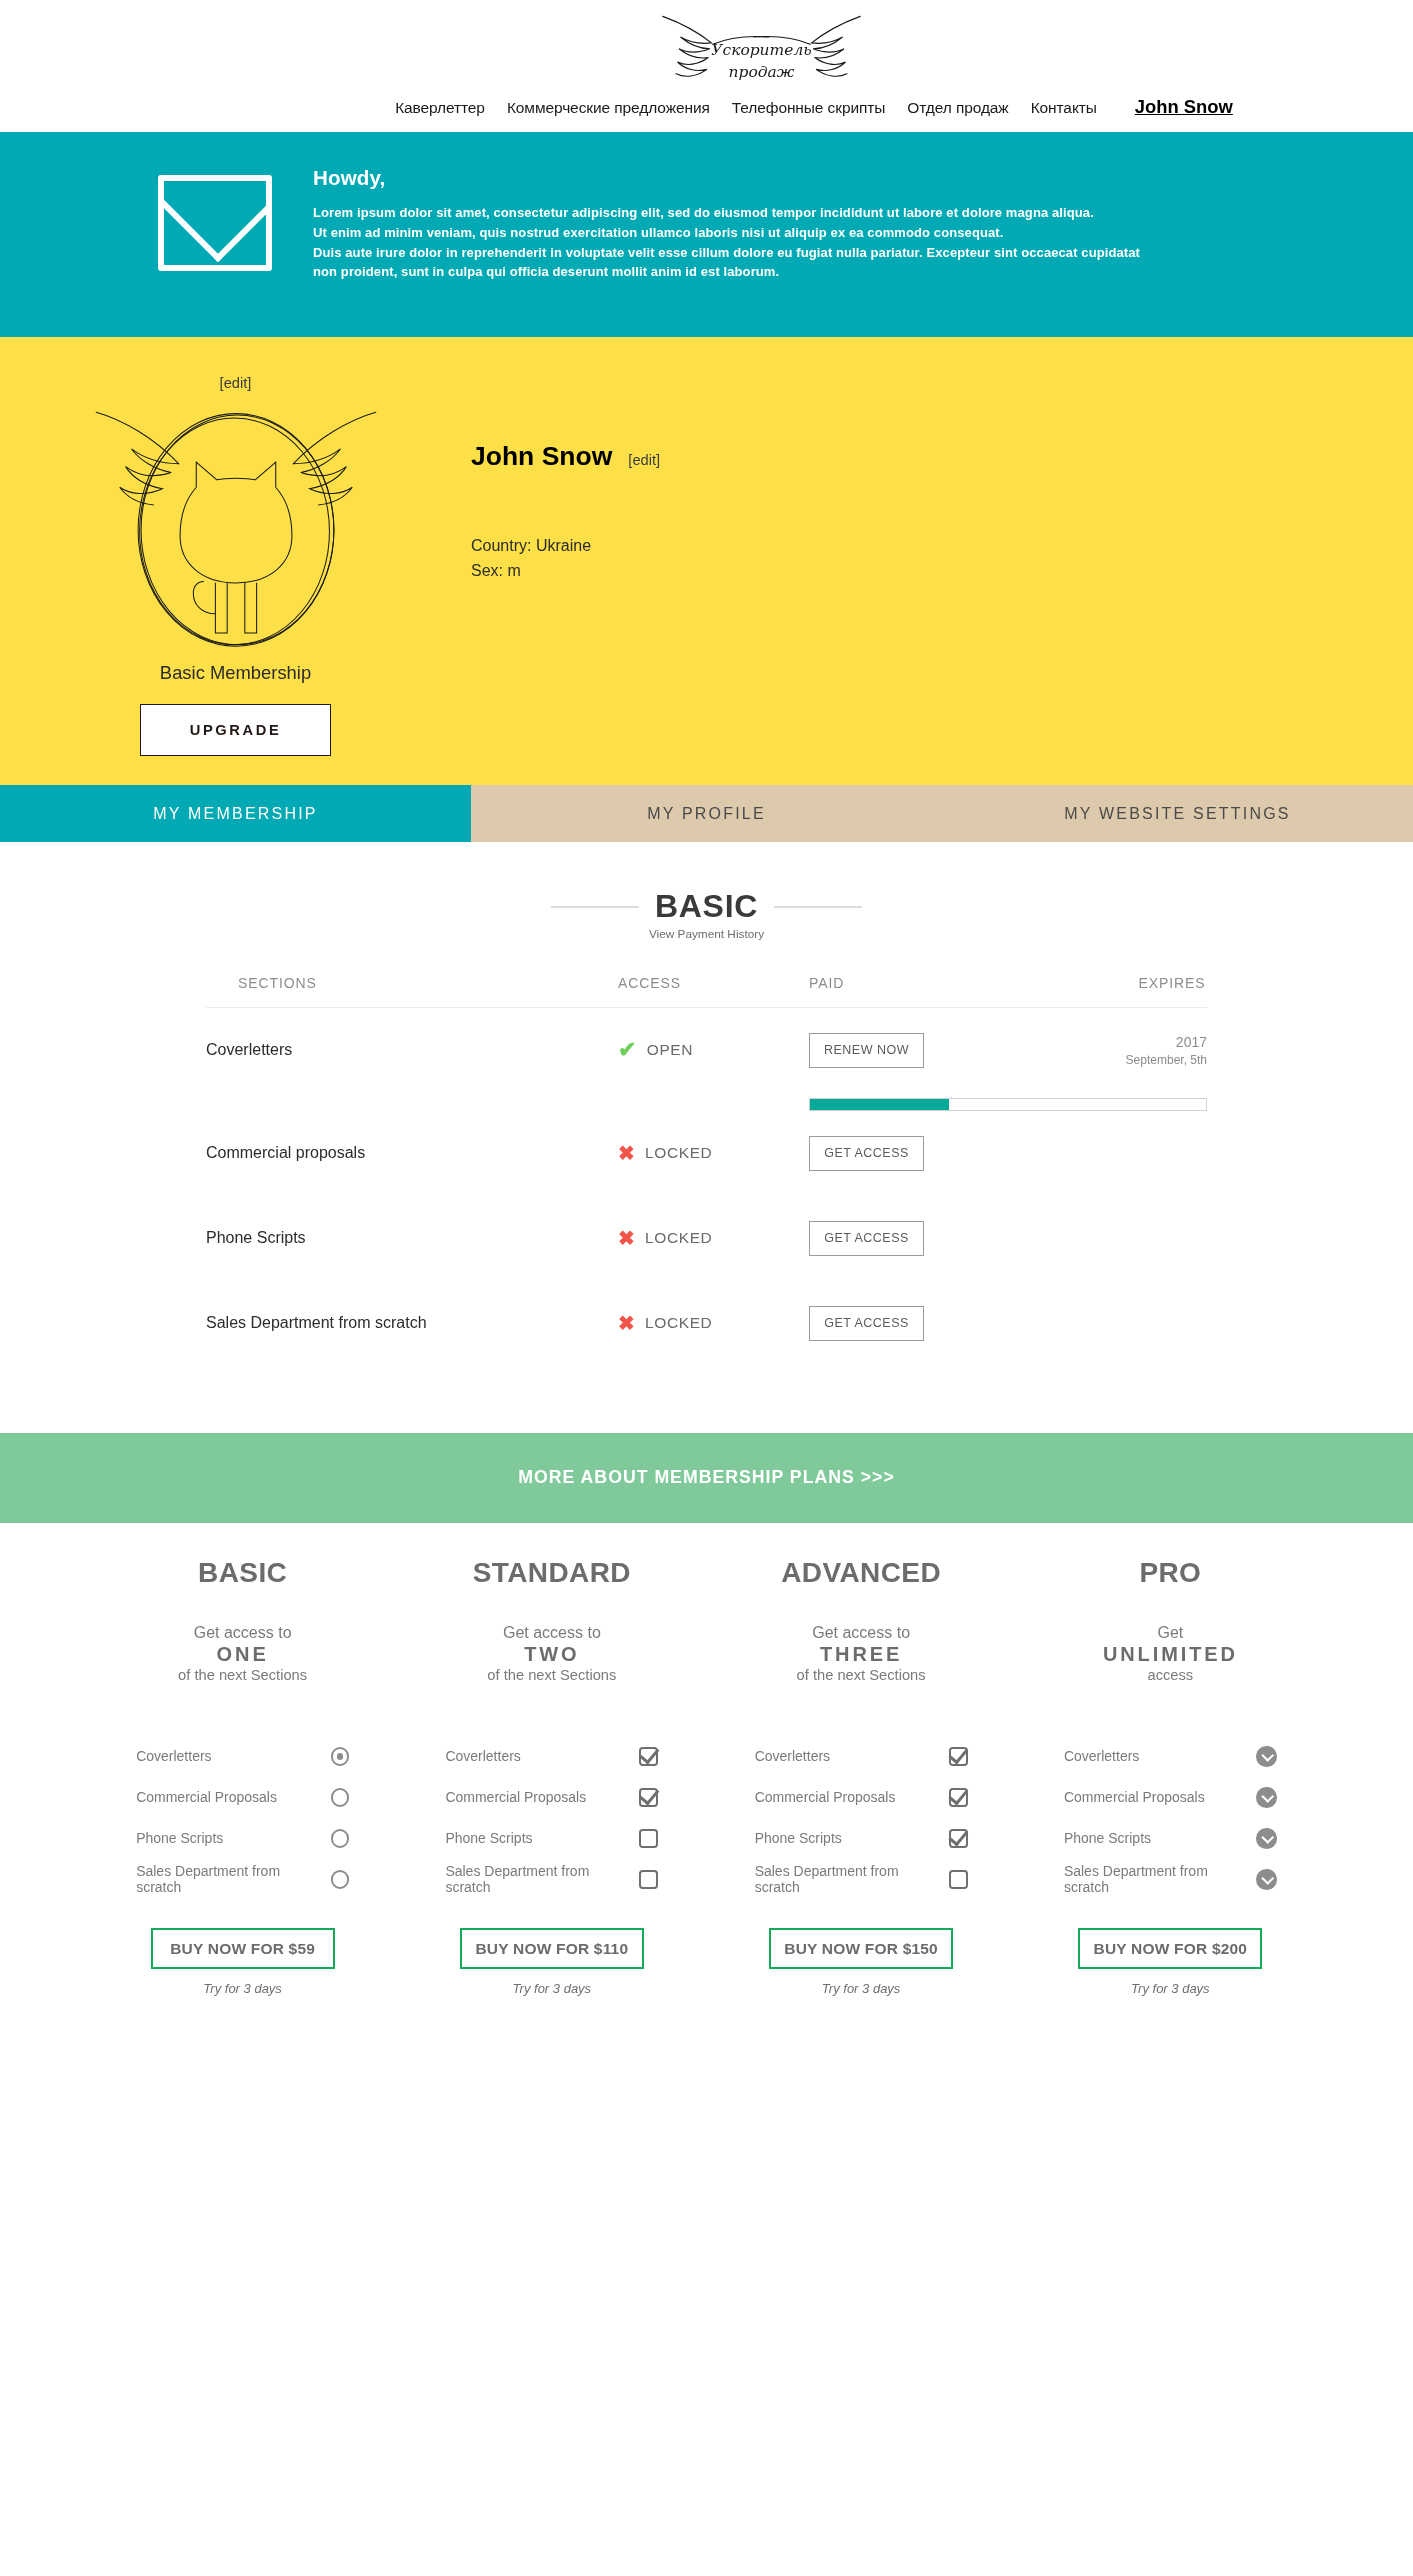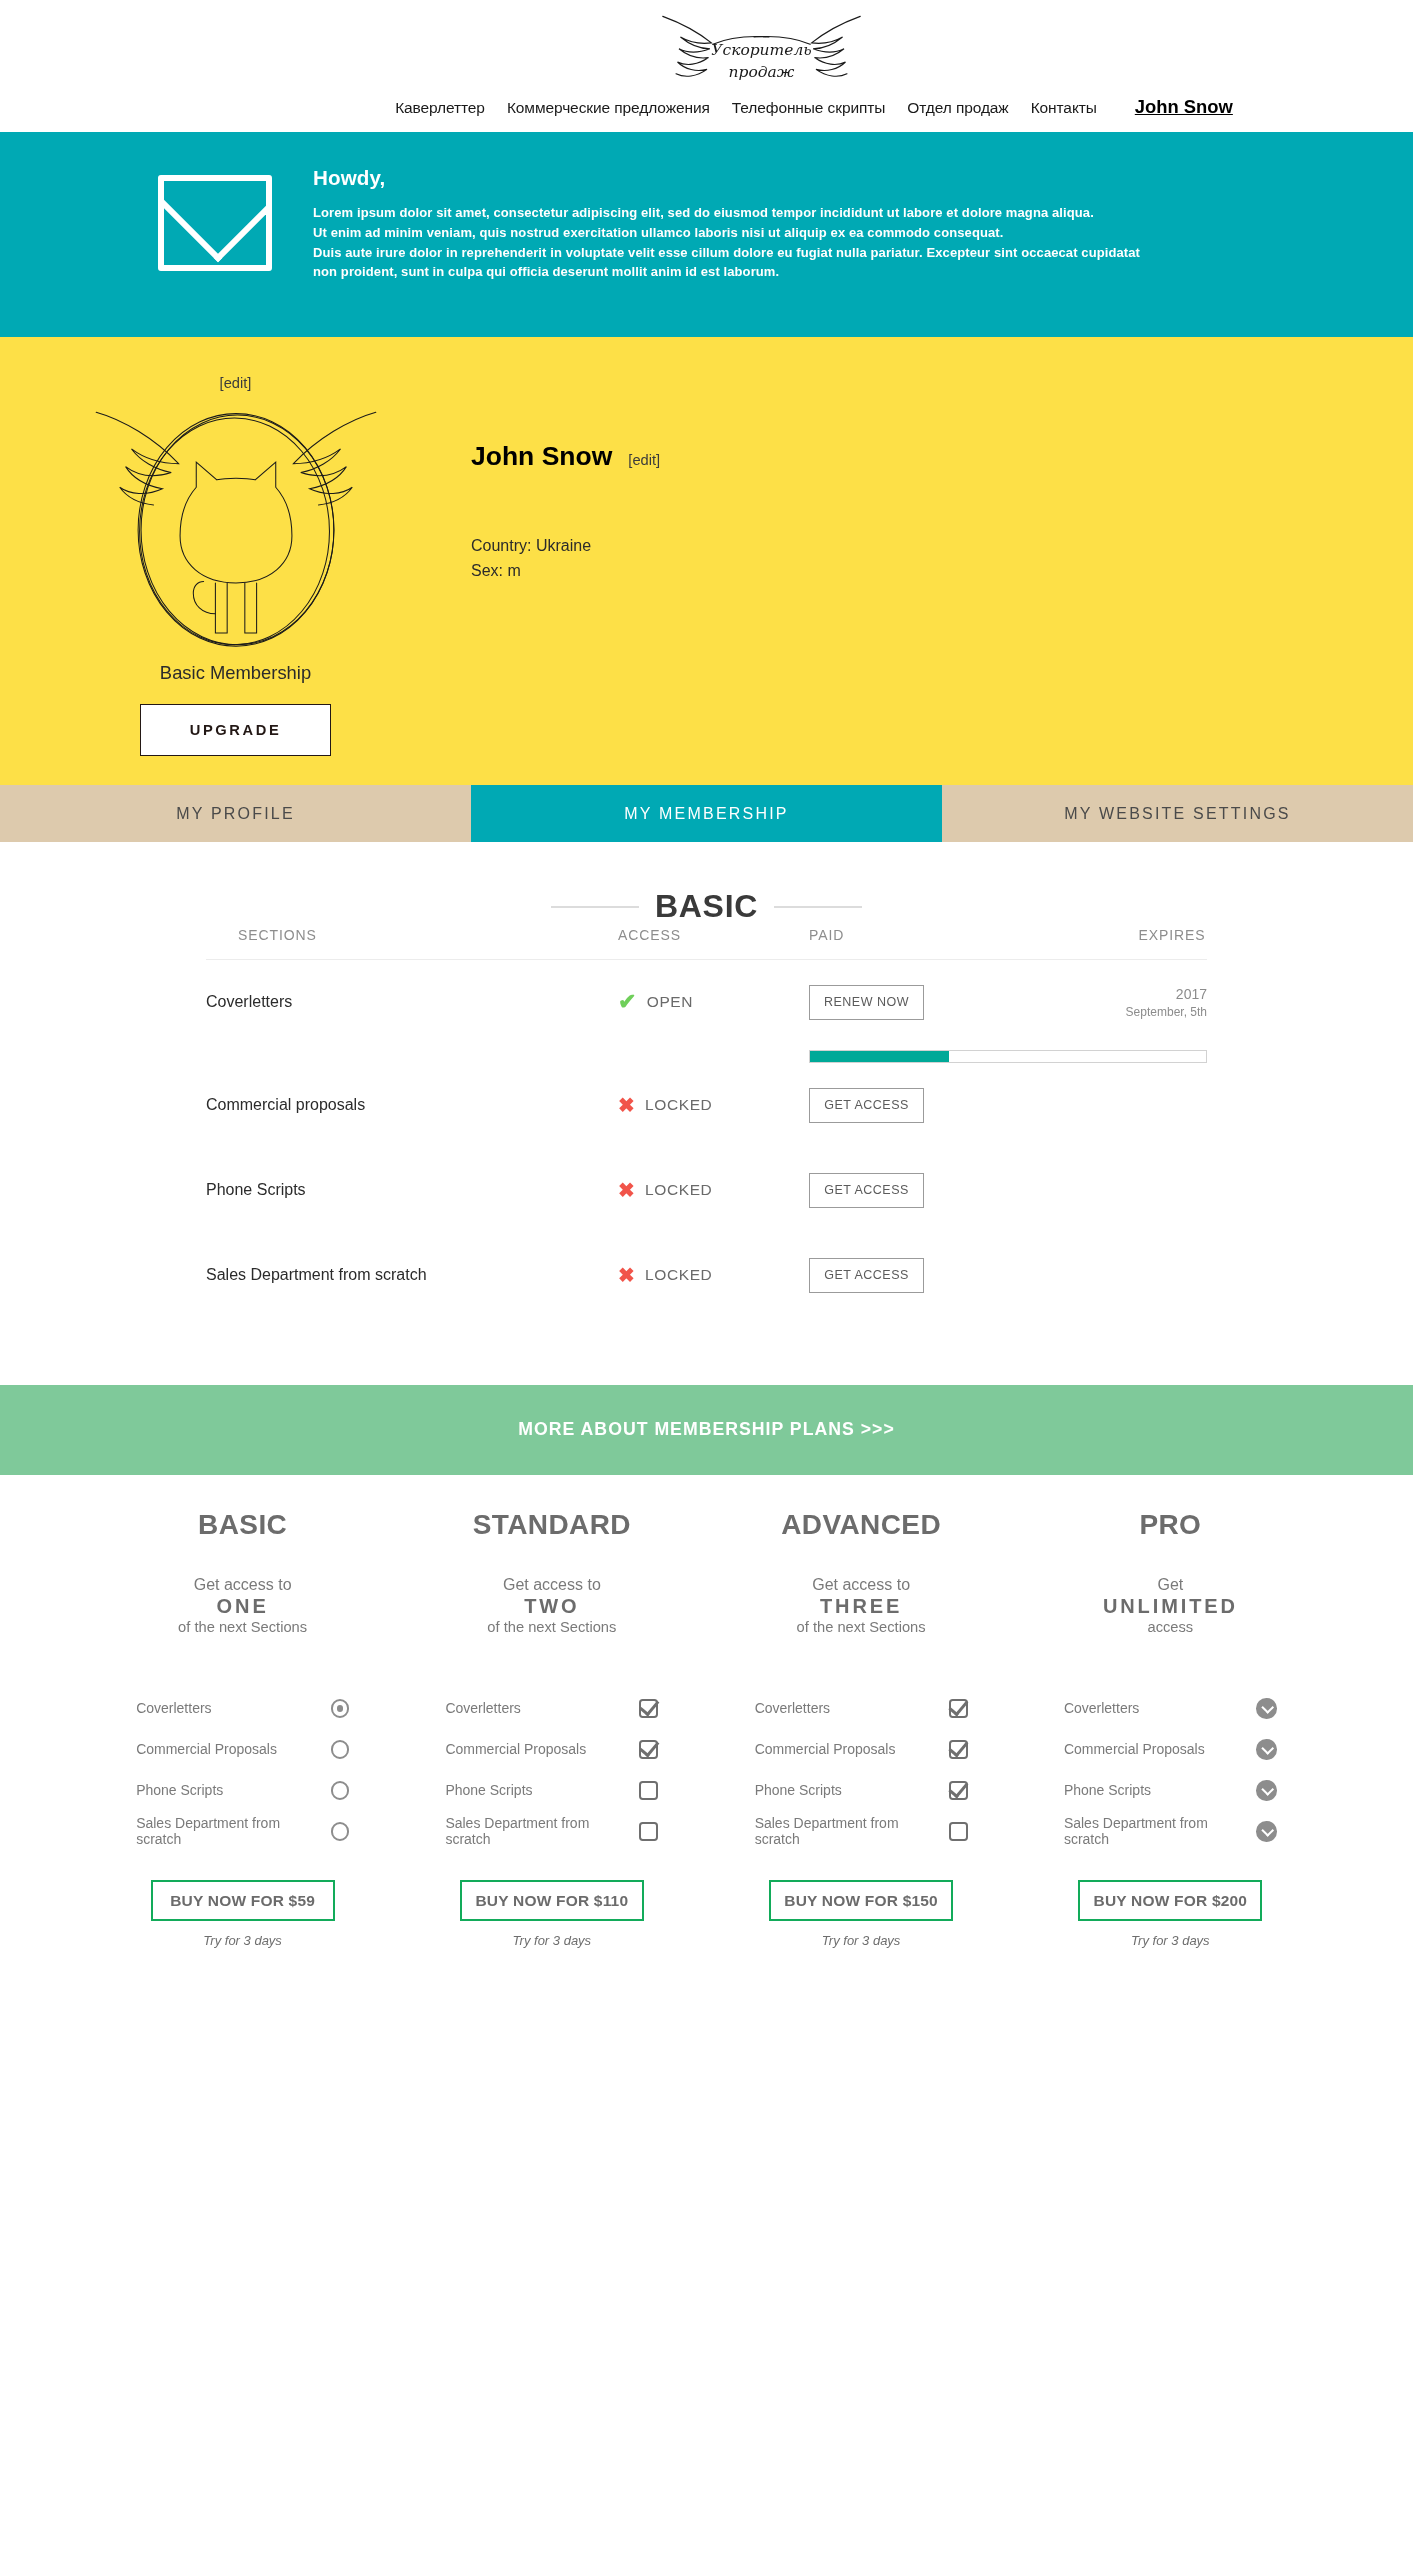--- a/index.html
+++ b/index.html
@@ -477,31 +477,32 @@
     <div class="profile-name-row">
       <span class="profile-name">John Snow</span>
       <a class="edit-name" href="#">[edit]</a>
     </div>
     <div class="profile-field">Country: Ukraine</div>
     <div class="profile-field">Sex: m</div>
   </div>
 </section>
 
 <div class="tabs">
+  <div class="tab active">MY MEMBERSHIP</div>
   <div class="tab">MY PROFILE</div>
-  <div class="tab active">MY MEMBERSHIP</div>
   <div class="tab">MY WEBSITE SETTINGS</div>
 </div>
 
 <section class="plan-section">
   <div class="plan-title-row">
     <span class="rule"></span>
     <span class="plan-title">BASIC</span>
     <span class="rule"></span>
   </div>
+  <a class="payment-history" href="#">View Payment History</a>
 
   <div class="table-wrap">
     <table class="tbl">
       <thead>
         <tr>
           <th class="th-sections">SECTIONS</th>
           <th class="th-access">ACCESS</th>
           <th class="th-paid">PAID</th>
           <th class="th-expires">EXPIRES</th>
         </tr>

